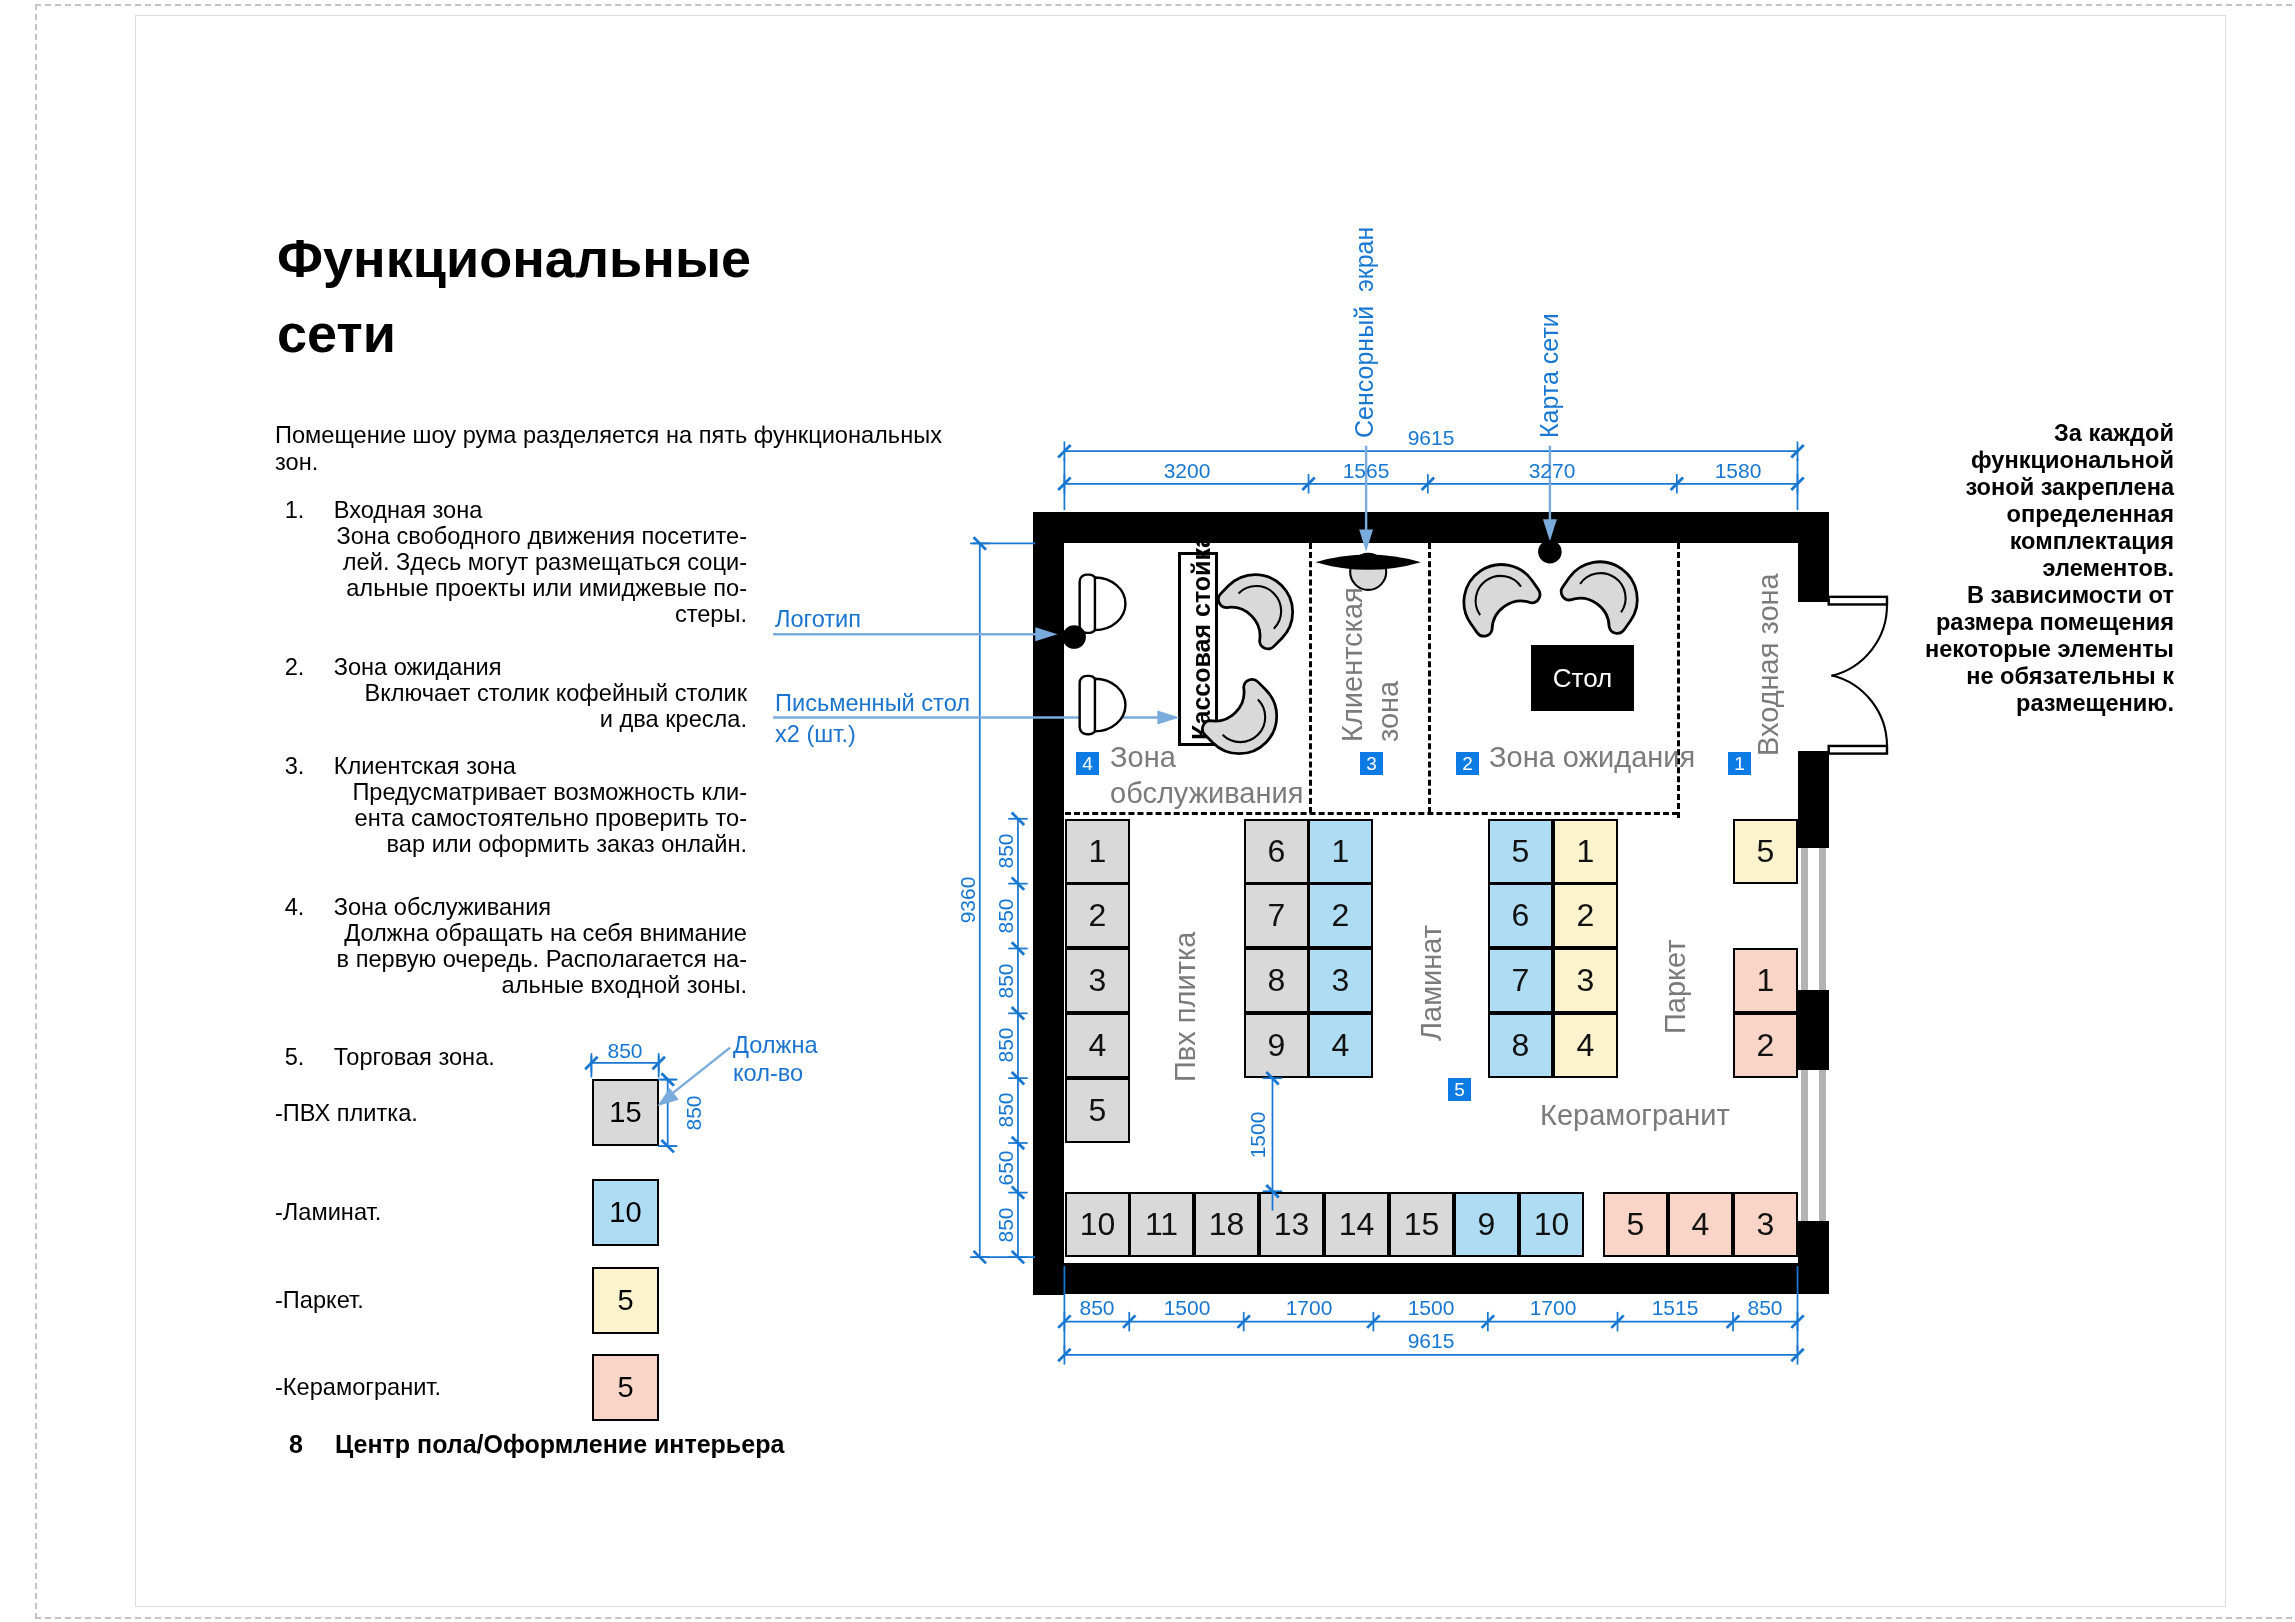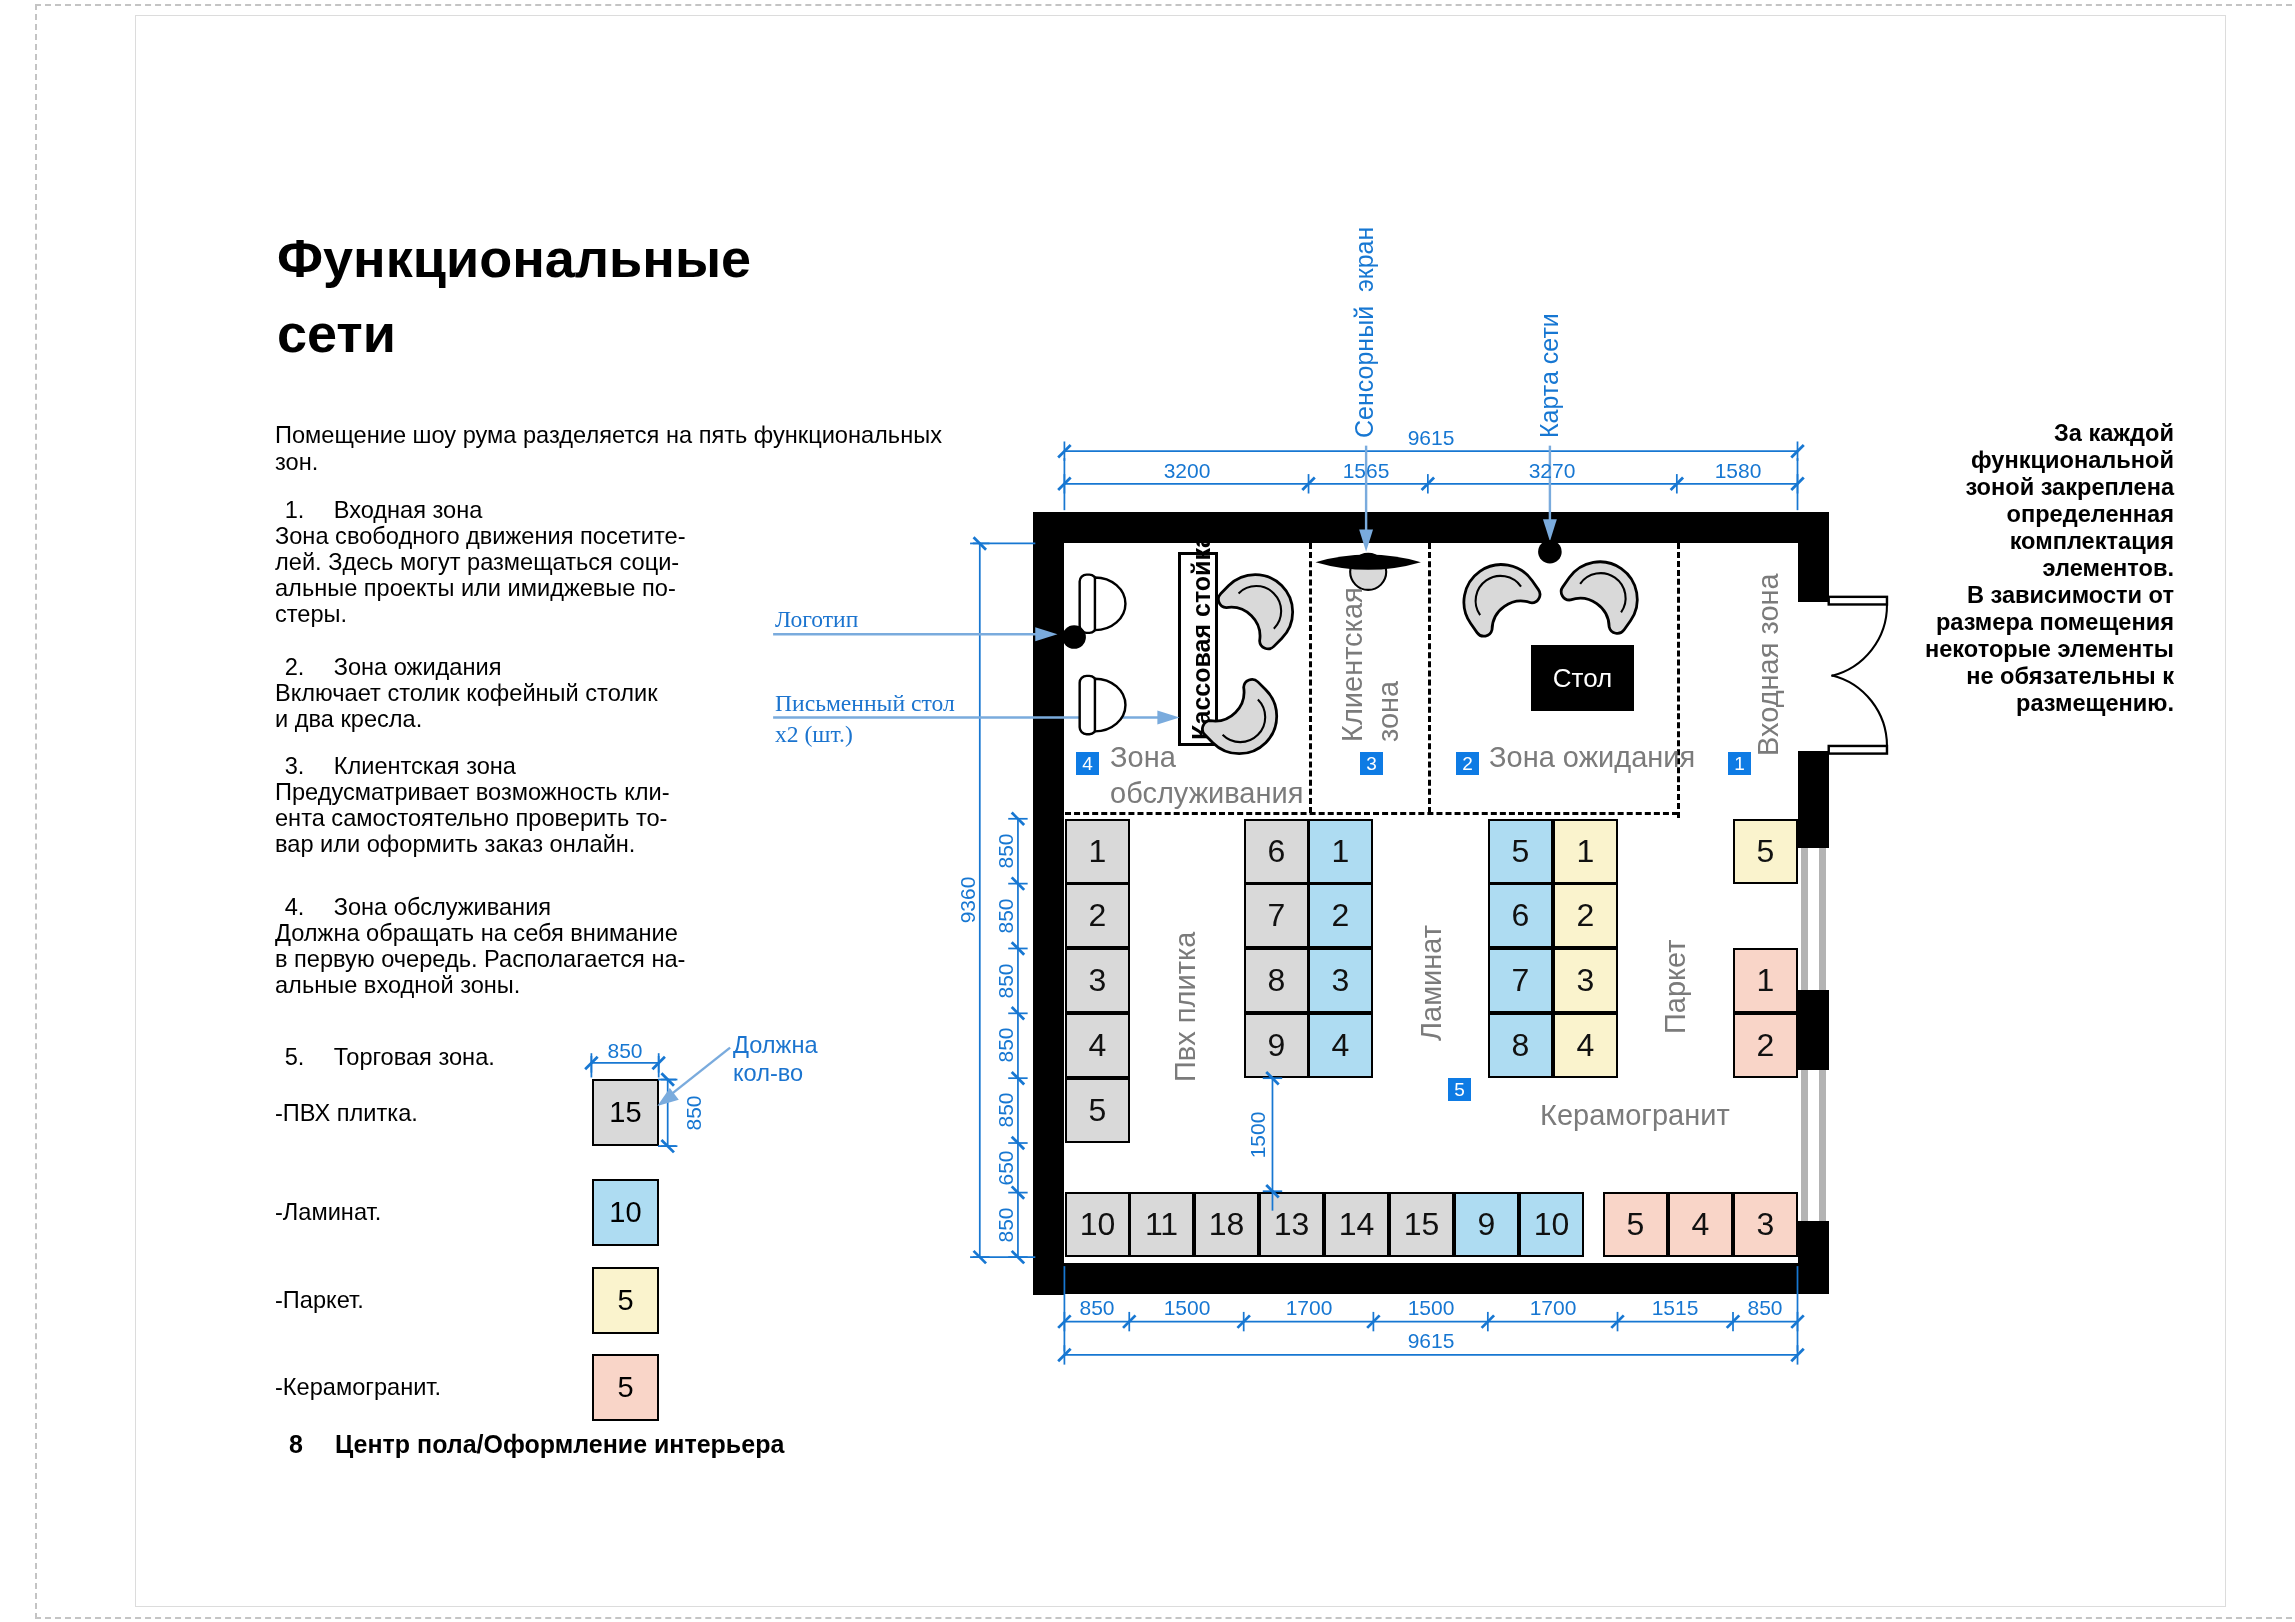--- a/index.html
+++ b/index.html
@@ -8,21 +8,21 @@
   .abs{position:absolute;}
   .outer-dash{position:absolute;inset:4.2px;border:2.1px dashed #c4c4c4;pointer-events:none;}
   .slide-frame{position:absolute;left:104px;top:15.3px;width:2089px;height:1590px;border:1.4px solid #dcdcdc;pointer-events:none;}
 
   .title{position:absolute;left:246px;top:221px;font-size:54px;font-weight:700;line-height:75px;}
   .intro{position:absolute;left:244px;top:422px;width:680px;font-size:23.6px;}
 
   .item{position:absolute;left:244px;width:472px;font-size:23.6px;line-height:26px;}
   .item .head{display:flex;}
   .item .num{width:49px;padding-left:9.7px;flex:none;}
-  .item .body{white-space:pre-line;}
+  .item .body{white-space:pre-line;text-align:right;}
 
   .leg-label{position:absolute;left:244px;font-size:23.6px;}
   .leg-sq{position:absolute;left:561px;width:67px;height:67px;border:2.8px solid #000;box-sizing:border-box;
           display:flex;align-items:center;justify-content:center;font-size:29px;font-weight:300;}
   .callout{position:absolute;left:702px;top:1031px;color:#1b74cf;font-size:23.6px;line-height:28px;white-space:pre-line;}
   .footer{position:absolute;top:1430px;font-size:25px;font-weight:700;}
   .rnote{position:absolute;left:1831px;top:420px;width:312px;text-align:right;font-size:23.6px;font-weight:700;
          line-height:27px;white-space:pre-line;}
 
   .wall{position:absolute;background:#000;}
@@ -43,21 +43,21 @@
   .arm{stroke:#000;stroke-width:4;fill:#d9d9d9;}
   .armline{stroke:#000;stroke-width:3;fill:none;}
 
   .zlabel{position:absolute;color:#7b7b7b;font-size:29px;line-height:36px;z-index:6;}
   .vtext{transform:rotate(-90deg);transform-origin:0 0;white-space:pre;display:inline-block;}
   .badge{position:absolute;width:23px;height:23px;background:#0e7be4;color:#fff;display:flex;align-items:center;
          justify-content:center;font-size:19px;z-index:6;}
   .dimh{position:absolute;color:#1777d2;font-size:21px;transform:translateX(-50%);white-space:nowrap;z-index:6;}
   .dimv{position:absolute;color:#1777d2;font-size:21px;transform:rotate(-90deg) translateX(-50%);
         transform-origin:0 0;white-space:nowrap;z-index:6;}
-  .leadlabel{position:absolute;color:#1b74cf;font-size:23.6px;line-height:30.5px;z-index:6;font-family:Liberation Serif, serif;}
+  .leadlabel{position:absolute;color:#1b74cf;font-size:23.6px;line-height:30.5px;z-index:6;}
   .planlabel-blue{position:absolute;color:#1777d2;font-size:25px;z-index:6;}
   .desk{position:absolute;left:1147px;top:552px;width:40px;height:194px;background:#fff;border:3.5px solid #000;
         box-sizing:border-box;z-index:4;}
   .desk span{position:absolute;left:5.5px;top:185px;font-size:25px;font-weight:700;color:#000;}
   .table{position:absolute;left:1500px;top:645px;width:103px;height:66px;background:#000;color:#fff;display:flex;
          align-items:center;justify-content:center;font-size:26px;z-index:4;}
 </style>
 </head>
 <body>
 

